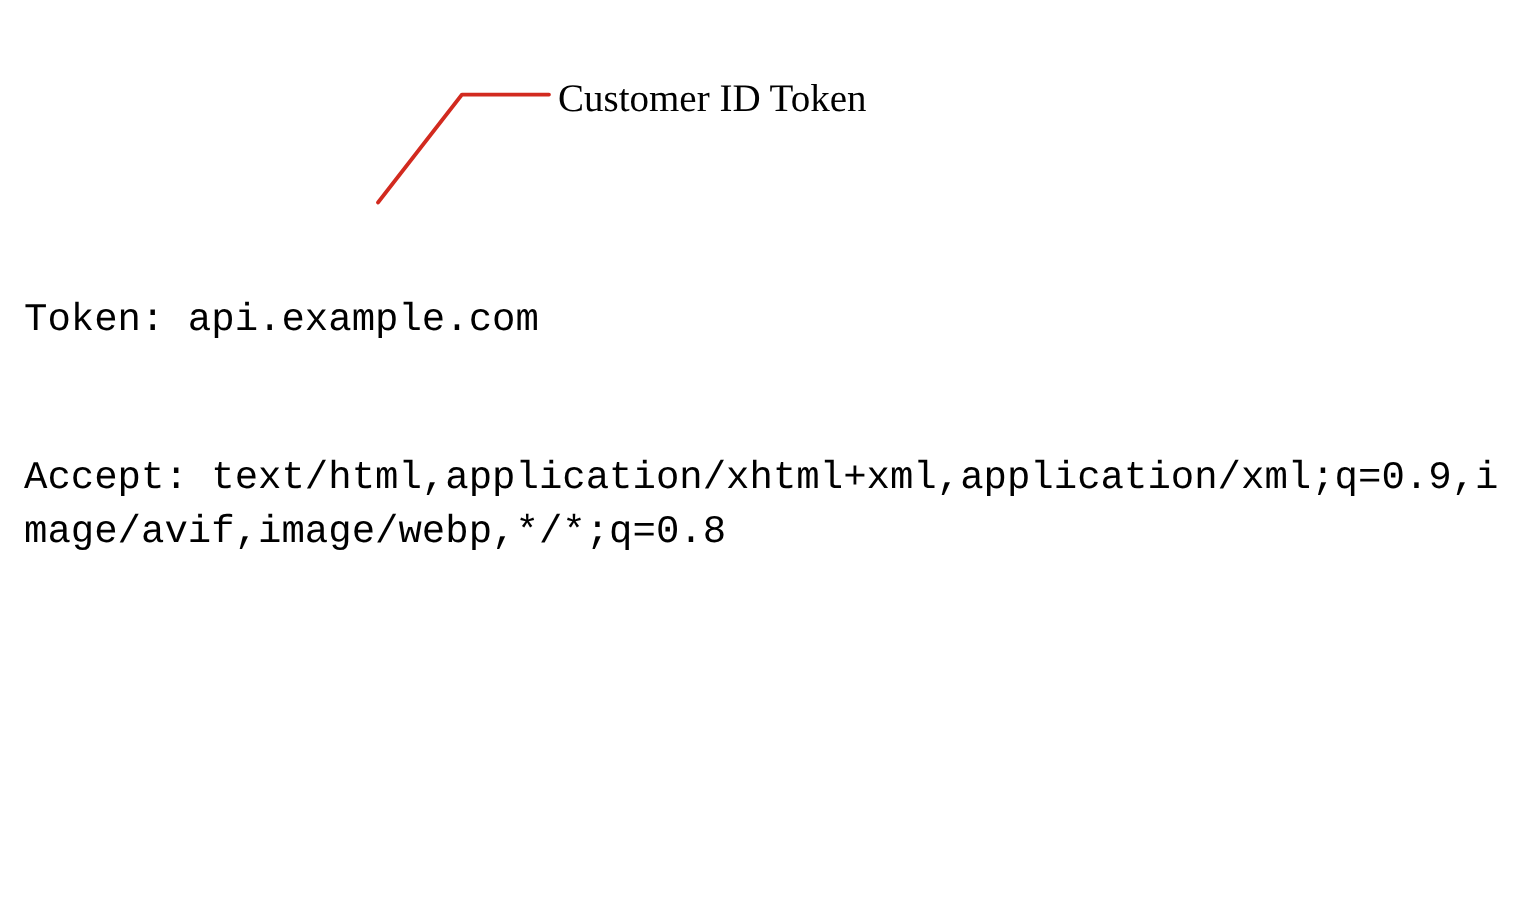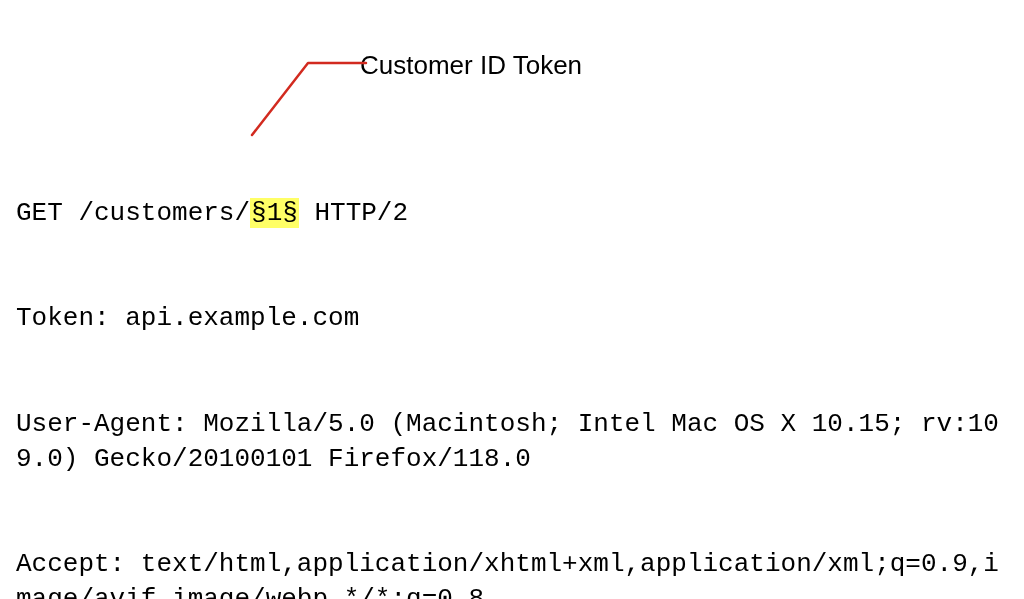--- a/index.html
+++ b/index.html
@@ -40,30 +40,28 @@
       display: block;
     }
     .highlight {
       background-color: #ffff66;
       padding: 0 1px;
     }
   </style>
 </head>
 <body>
 
-<div class="annotation" style="top:48px; left:360px;">Customer ID Token</div>
+<div class="annotation" style="top:48px; left:372px;font-family:Liberation Serif, serif;">Customer ID Token</div>
 
 <svg class="leader-line" style="top:55px; left:248px;" width="130" height="85">
   <path d="M118 8 L60 8 L4 80" stroke="#d22a1f" stroke-width="2.5" fill="none" stroke-linecap="round" stroke-linejoin="round"></path>
 </svg>
 
 <div class="request-block">
-  <span class="line"><span>GET</span><span> /customers/</span><span class="highlight">§1§</span><span> HTTP/2</span></span>
   <span class="line">Token: api.example.com</span>
-  <span class="line">User-Agent: Mozilla/5.0 (Macintosh; Intel Mac OS X 10.15; rv:109.0) Gecko/20100101 Firefox/118.0</span>
   <span class="line">Accept: text/html,application/xhtml+xml,application/xml;q=0.9,image/avif,image/webp,*/*;q=0.8</span>
   
   
   
   
   
   
   
   
 </div>

